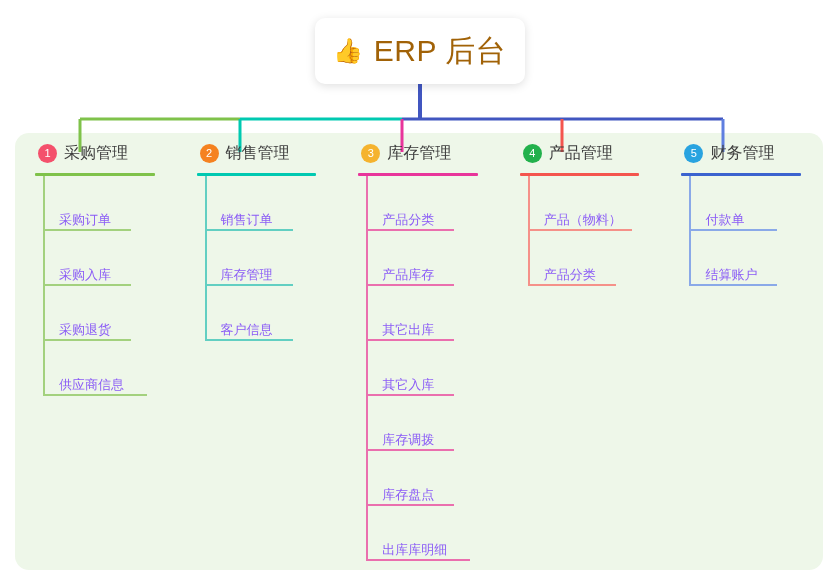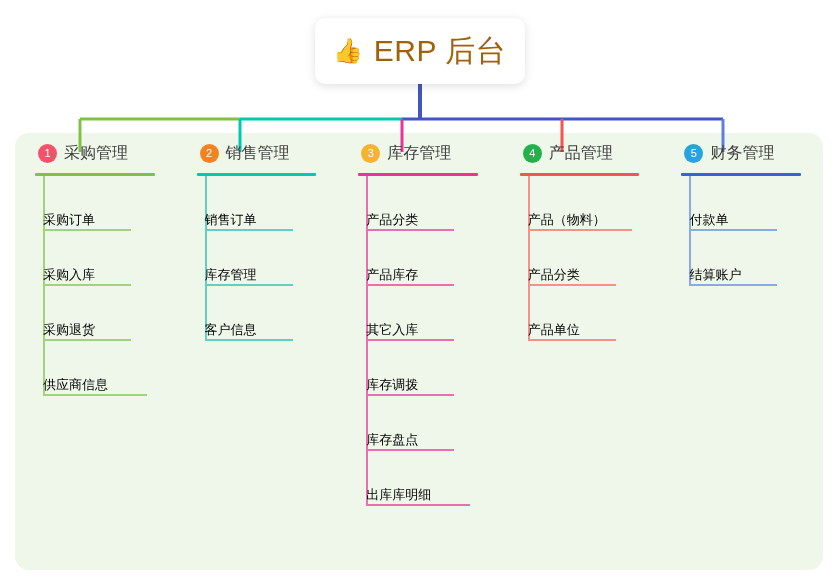--- a/index.html
+++ b/index.html
@@ -121,22 +121,22 @@
   .item {
     position: relative;
     height: 55px;
     box-sizing: border-box;
     display: flex;
     align-items: flex-end;
     padding-bottom: 2px;
   }
   .item .label {
     font-size: 13px;
-    color: #000000;
-    padding-left: 0;
+    color: #8b5cf6;
+    padding-left: 16px;
     white-space: nowrap;
     line-height: 18px;
   }
   .item .underline {
     position: absolute;
     left: 0;
     bottom: 0;
     height: 2px;
   }
 </style>
@@ -224,20 +224,24 @@
         <div class="spine" style="background: rgb(234, 111, 174);"></div>
         <div class="item">
           <span class="label">产品分类</span>
           <div class="underline" style="background: rgb(234, 111, 174); width: 88px;"></div>
         </div>
         <div class="item">
           <span class="label">产品库存</span>
           <div class="underline" style="background: rgb(234, 111, 174); width: 88px;"></div>
         </div>
         <div class="item">
+          <span class="label">其它出库</span>
+          <div class="underline" style="background: rgb(234, 111, 174); width: 88px;"></div>
+        </div>
+        <div class="item">
           <span class="label">其它入库</span>
           <div class="underline" style="background: rgb(234, 111, 174); width: 88px;"></div>
         </div>
         <div class="item">
           <span class="label">库存调拨</span>
           <div class="underline" style="background: rgb(234, 111, 174); width: 88px;"></div>
         </div>
         <div class="item">
           <span class="label">库存盘点</span>
           <div class="underline" style="background: rgb(234, 111, 174); width: 88px;"></div>
@@ -257,24 +261,20 @@
       <div class="items">
         <div class="spine" style="background: rgb(245, 145, 137);"></div>
         <div class="item">
           <span class="label">产品（物料）</span>
           <div class="underline" style="background: rgb(245, 145, 137); width: 104px;"></div>
         </div>
         <div class="item">
           <span class="label">产品分类</span>
           <div class="underline" style="background: rgb(245, 145, 137); width: 88px;"></div>
         </div>
-        <div class="item">
-          <span class="label">产品单位</span>
-          <div class="underline" style="background: rgb(245, 145, 137); width: 88px;"></div>
-        </div>
       </div>
     </div>
     <div class="column">
       <div class="col-head">
         <span class="badge" style="background: rgb(41, 163, 224);">5</span>
         <span class="col-title">财务管理</span>
       </div>
       <div class="head-bar" style="background: rgb(59, 99, 207);"></div>
       <div class="items">
         <div class="spine" style="background: rgb(138, 169, 232);"></div>

